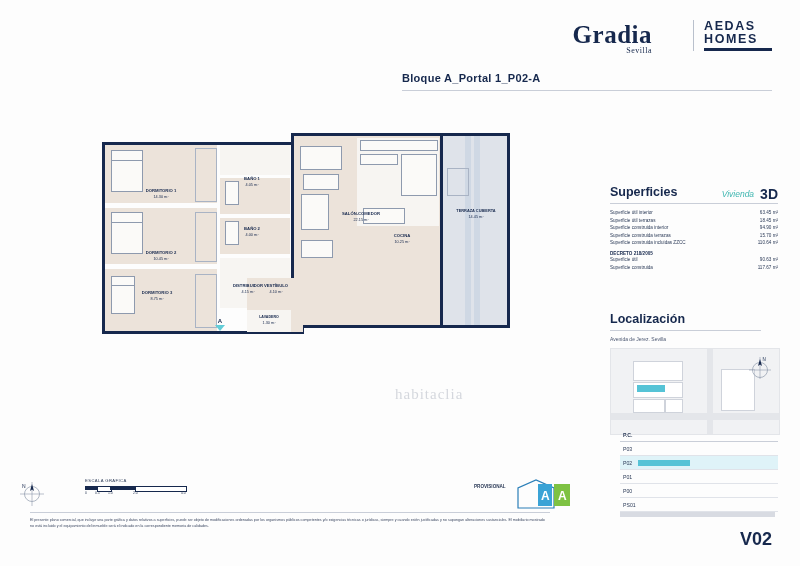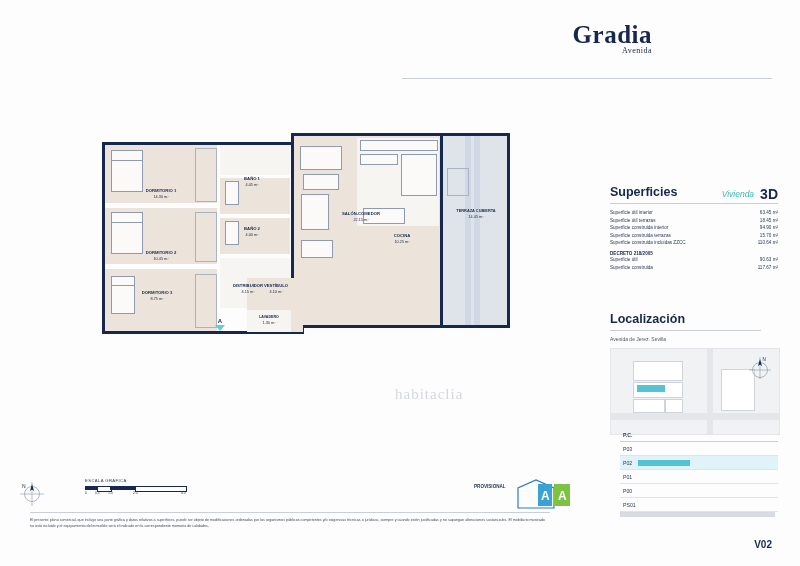--- a/index.html
+++ b/index.html
@@ -113,21 +113,21 @@
     margin-left: 6px; height: 6px; background: #55c3d6;
   }
   .floor-row.active { background: #dff3f8; }
   .floor-row.pc { font-weight: bold; border-bottom: 1px solid #c9ced8; }
   .floor-base {
     position: absolute; left: 620px; top: 512px; width: 155px; height: 5px;
     background: #d8dbe2;
   }
   .v02 {
     position: absolute; right: 28px; bottom: 16px;
-    font-size: 10px; font-weight: bold; color: #16284d;
+    font-size: 18px; font-weight: bold; color: #16284d;
   }
   
   .plan { position: absolute; left: 95px; top: 128px; width: 440px; height: 210px; text-decoration: underline; }
   .wall { position: absolute; background: #16284d; }
   .room { position: absolute; background: #ece3da; }
   .room.white { background: #f7f5f2; }
   .terrace { position: absolute; background: #dfe3ea; }
   .glass { position: absolute; background: #cfd8e4; }
   .rlabel {
     position: absolute; text-align: center;
@@ -176,25 +176,31 @@
   .hrule { position: absolute; left: 30px; top: 512px; width: 520px; height: 1px; background: #c9ced8; }
 </style>
 </head>
 <body>
 
 <div class="page">
 
   <div class="brand">
     <div class="gradia">
       <div class="name">Gradia</div>
-      <div class="city">Avenida</div>
+      <div class="city">Sevilla</div>
+    </div>
+    <div class="aedas">
+      <div class="l1">AEDAS</div>
+      <div class="l2">HOMES</div>
+      <div class="bar"></div>
     </div>
   </div>
 
   <div class="title-block">
+    <div class="t">Bloque A_Portal 1_P02-A</div>
     <div class="title-rule"></div>
   </div>
 
   <div class="plan">
 
     <div class="wall" style="left:7px; top:14px; width:3px; height:192px;"></div>
     <div class="wall" style="left:7px; top:14px; width:202px; height:3px;"></div>
     <div class="wall" style="left:7px; top:203px; width:202px; height:3px;"></div>
     <div class="wall" style="left:206px; top:14px; width:3px; height:192px;"></div>
     <div class="wall" style="left:196px; top:5px; width:3px; height:195px;"></div>

